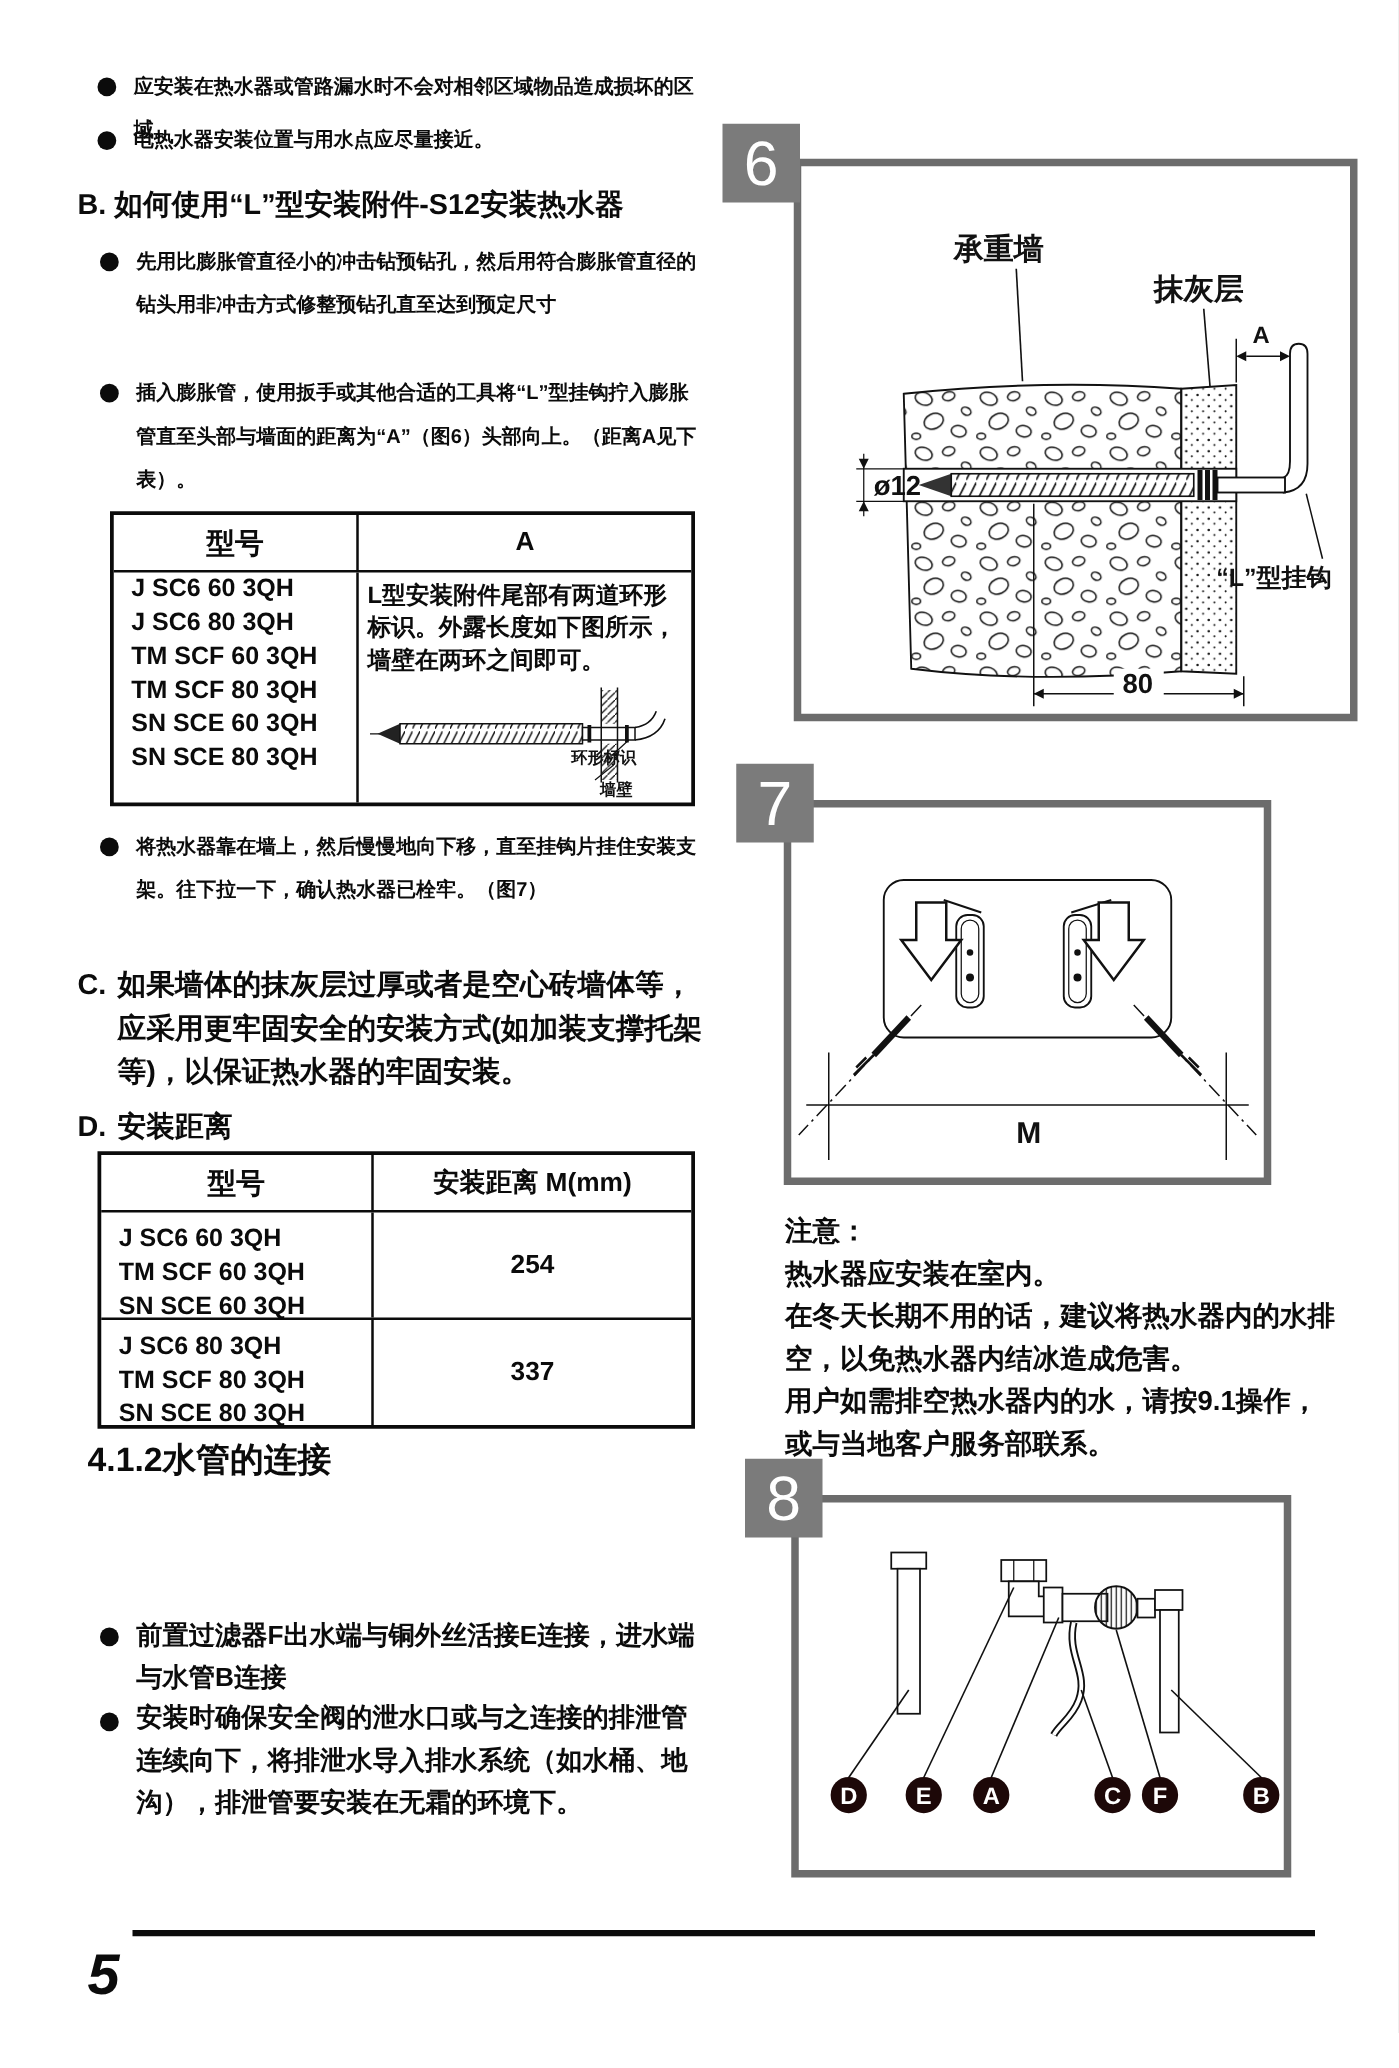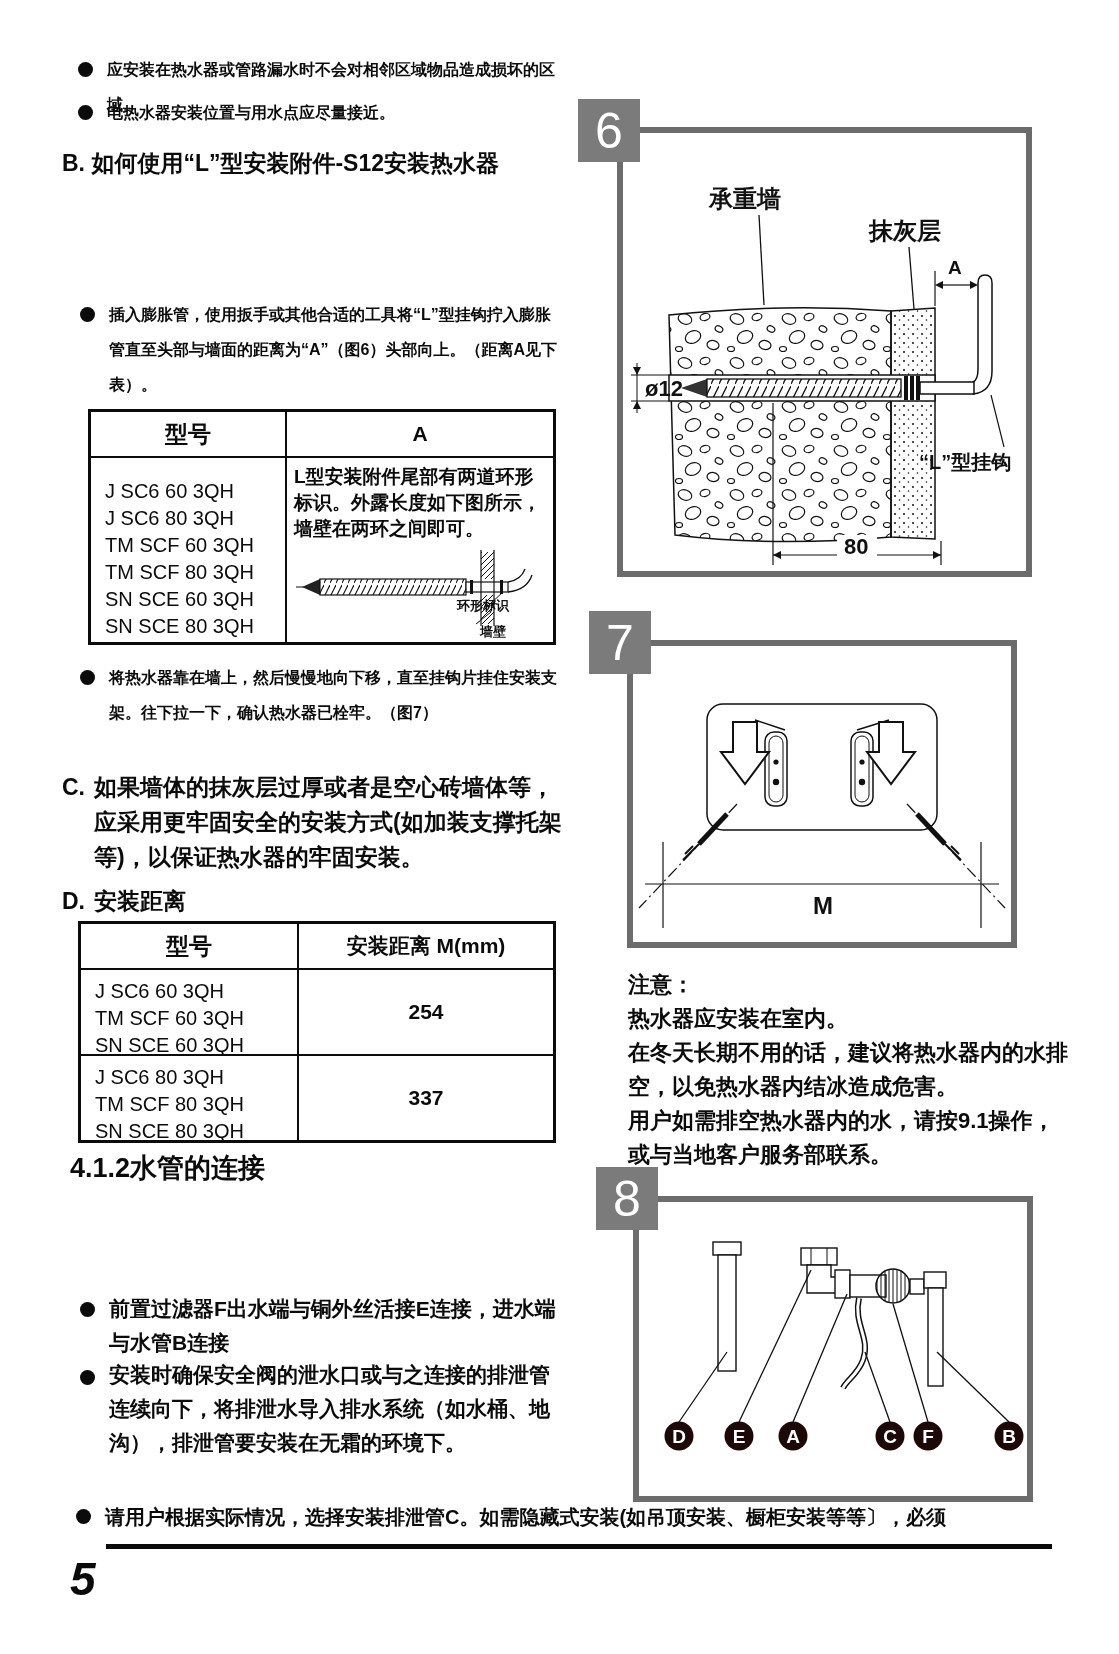--- a/index.html
+++ b/index.html
@@ -11,21 +11,21 @@
   .sec-head{position:absolute;display:flex;font-weight:bold;font-size:23px;line-height:35px;}
   .sec-label{margin-right:9px;flex:0 0 auto;}
   .h412{position:absolute;font-weight:bold;font-size:27px;}
   
   .tbl{position:absolute;border:3px solid #0b0b0b;background:#fff;}
   .trow{display:flex;}
   .tc{box-sizing:border-box;}
   .vline{border-right:2px solid #0b0b0b;}
   .hline{border-bottom:2px solid #0b0b0b;}
   .thead-cell{display:flex;align-items:center;justify-content:center;font-weight:bold;}
-  .models{font-weight:normal;font-size:20px;line-height:27px;padding:20px 0 0 14px;}
+  .models{font-weight:bold;font-size:20px;line-height:27px;padding:0 0 0 14px;}
   .models span{display:block;}
   
   .fig-badge{position:absolute;width:62px;height:63px;background:#7b7b7b;color:#ffffff;
              display:flex;align-items:center;justify-content:center;font-size:50px;z-index:3;}
   .fig-box{position:absolute;border:6px solid #6c6c6c;background:#fff;z-index:1;}
   .notes{position:absolute;font-weight:bold;font-size:22px;line-height:34px;width:446px;}
   .footer-rule{position:absolute;background:#0b0b0b;height:5px;}
   .page-num{position:absolute;font-weight:bold;font-style:italic;font-size:46px;}
   svg text{font-family:"Liberation Sans","DejaVu Sans",sans-serif;}
 </style>
@@ -38,20 +38,24 @@
     <span class="dot"></span>
     <span class="btxt">应安装在热水器或管路漏水时不会对相邻区域物品造成损坏的区域。</span>
   </div>
   <div class="bullet" style="left:78px;top:95px;width:500px;">
     <span class="dot"></span>
     <span class="btxt">电热水器安装位置与用水点应尽量接近。</span>
   </div>
 
   <div class="sec-head" style="left:62px;top:146px;width:510px;">B. 如何使用“L”型安装附件-S12安装热水器</div>
 
+  <div class="bullet" style="left:80px;top:192px;width:478px;">
+    <span class="dot"></span>
+    <span class="btxt">先用比膨胀管直径小的冲击钻预钻孔，然后用符合膨胀管直径的钻头用非冲击方式修整预钻孔直至达到预定尺寸</span>
+  </div>
   <div class="bullet" style="left:80px;top:297px;width:482px;">
     <span class="dot"></span>
     <span class="btxt">插入膨胀管，使用扳手或其他合适的工具将“L”型挂钩拧入膨胀管直至头部与墙面的距离为“A”（图6）头部向上。（距离A见下表）。</span>
   </div>
 
   <div class="tbl" style="left:88px;top:409px;width:462px;">
     <div class="trow hline" style="height:44px;">
       <div class="tc vline thead-cell" style="width:196px;font-size:23px;">型号</div>
       <div class="tc thead-cell" style="flex:1;font-size:21px;">A</div>
     </div>
@@ -139,30 +143,26 @@
 
   <div class="bullet" style="left:80px;top:1292px;width:482px;justify-content:center;">
     <span class="dot"></span>
     <span class="btxt" style="font-size:21px;line-height:34px;">前置过滤器F出水端与铜外丝活接E连接，进水端与水管B连接</span>
   </div>
   <div class="bullet" style="left:80px;top:1360px;width:482px;">
     <span class="dot"></span>
     <span class="btxt" style="font-size:21px;line-height:34px;font-family:Liberation Mono, monospace;">安装时确保安全阀的泄水口或与之连接的排泄管连续向下，将排泄水导入排水系统（如水桶、地沟），排泄管要安装在无霜的环境下。</span>
   </div>
 
-  <div class="bullet" style="left:76px;top:1502px;width:1010px;">
-    <span class="dot" style="margin-top:7px;"></span>
-    <span class="btxt" style="font-size:20px;line-height:30px;white-space:nowrap;">请用户根据实际情况，选择安装排泄管C。如需隐藏式安装(如吊顶安装、橱柜安装等等〕，必须</span>
-  </div>
 
   <div class="footer-rule" style="left:106px;top:1544px;width:946px;"></div>
   <div class="page-num" style="left:70px;top:1552px;">5</div>
 
   <div class="fig-badge" style="left:578px;top:99px;">6</div>
-  <div class="fig-box" style="left:617px;top:127px;width:403px;height:438px;">
+  <div class="fig-box" style="left:635px;top:127px;width:403px;height:438px;padding-left:36px;">
     <svg width="403" height="438" viewBox="0 0 403 438">
       <defs>
         <pattern id="rocks6" width="52" height="44" patternUnits="userSpaceOnUse">
           <ellipse cx="10" cy="10" rx="7" ry="5" fill="none" stroke="#111" stroke-width="1.2" transform="rotate(20 10 10)"></ellipse>
           <ellipse cx="30" cy="8" rx="5" ry="3.5" fill="none" stroke="#111" stroke-width="1.2" transform="rotate(-15 30 8)"></ellipse>
           <ellipse cx="44" cy="20" rx="4" ry="3" fill="none" stroke="#111" stroke-width="1.2" transform="rotate(30 44 20)"></ellipse>
           <ellipse cx="18" cy="28" rx="8" ry="6" fill="none" stroke="#111" stroke-width="1.2" transform="rotate(-25 18 28)"></ellipse>
           <ellipse cx="38" cy="36" rx="6" ry="4.5" fill="none" stroke="#111" stroke-width="1.2" transform="rotate(10 38 36)"></ellipse>
           <ellipse cx="4" cy="40" rx="3.5" ry="2.5" fill="none" stroke="#111" stroke-width="1.2"></ellipse>
         </pattern>

